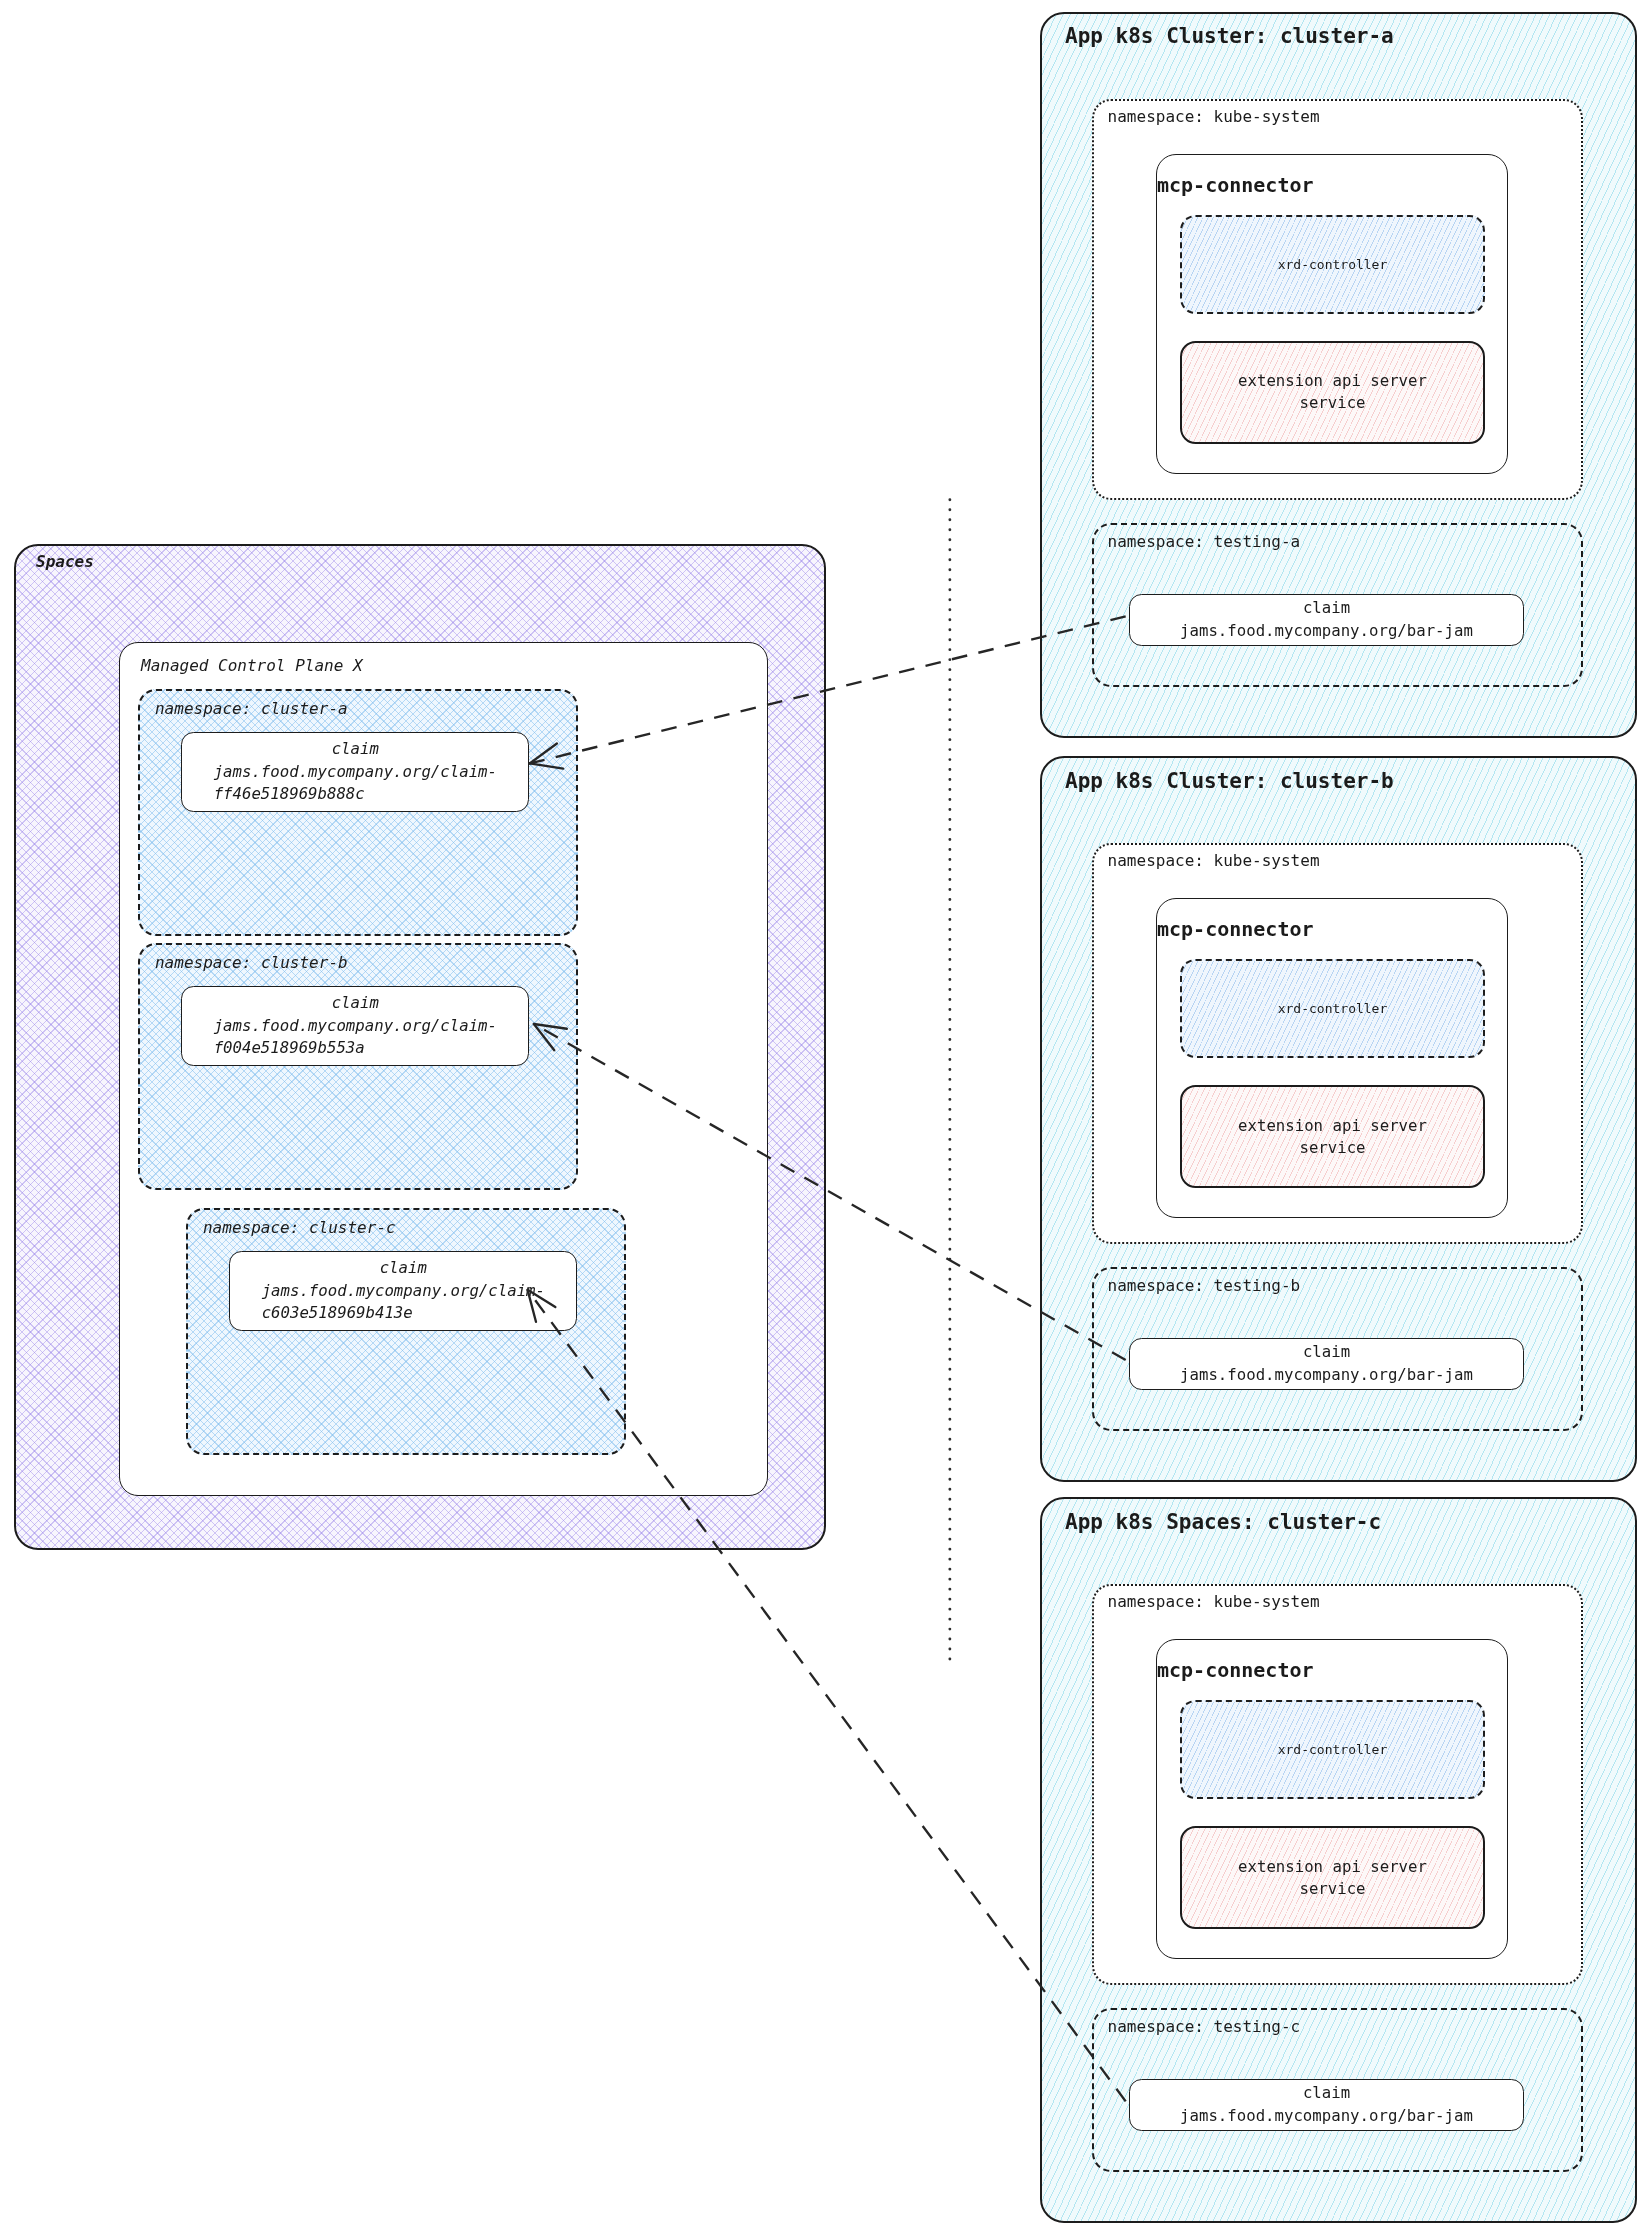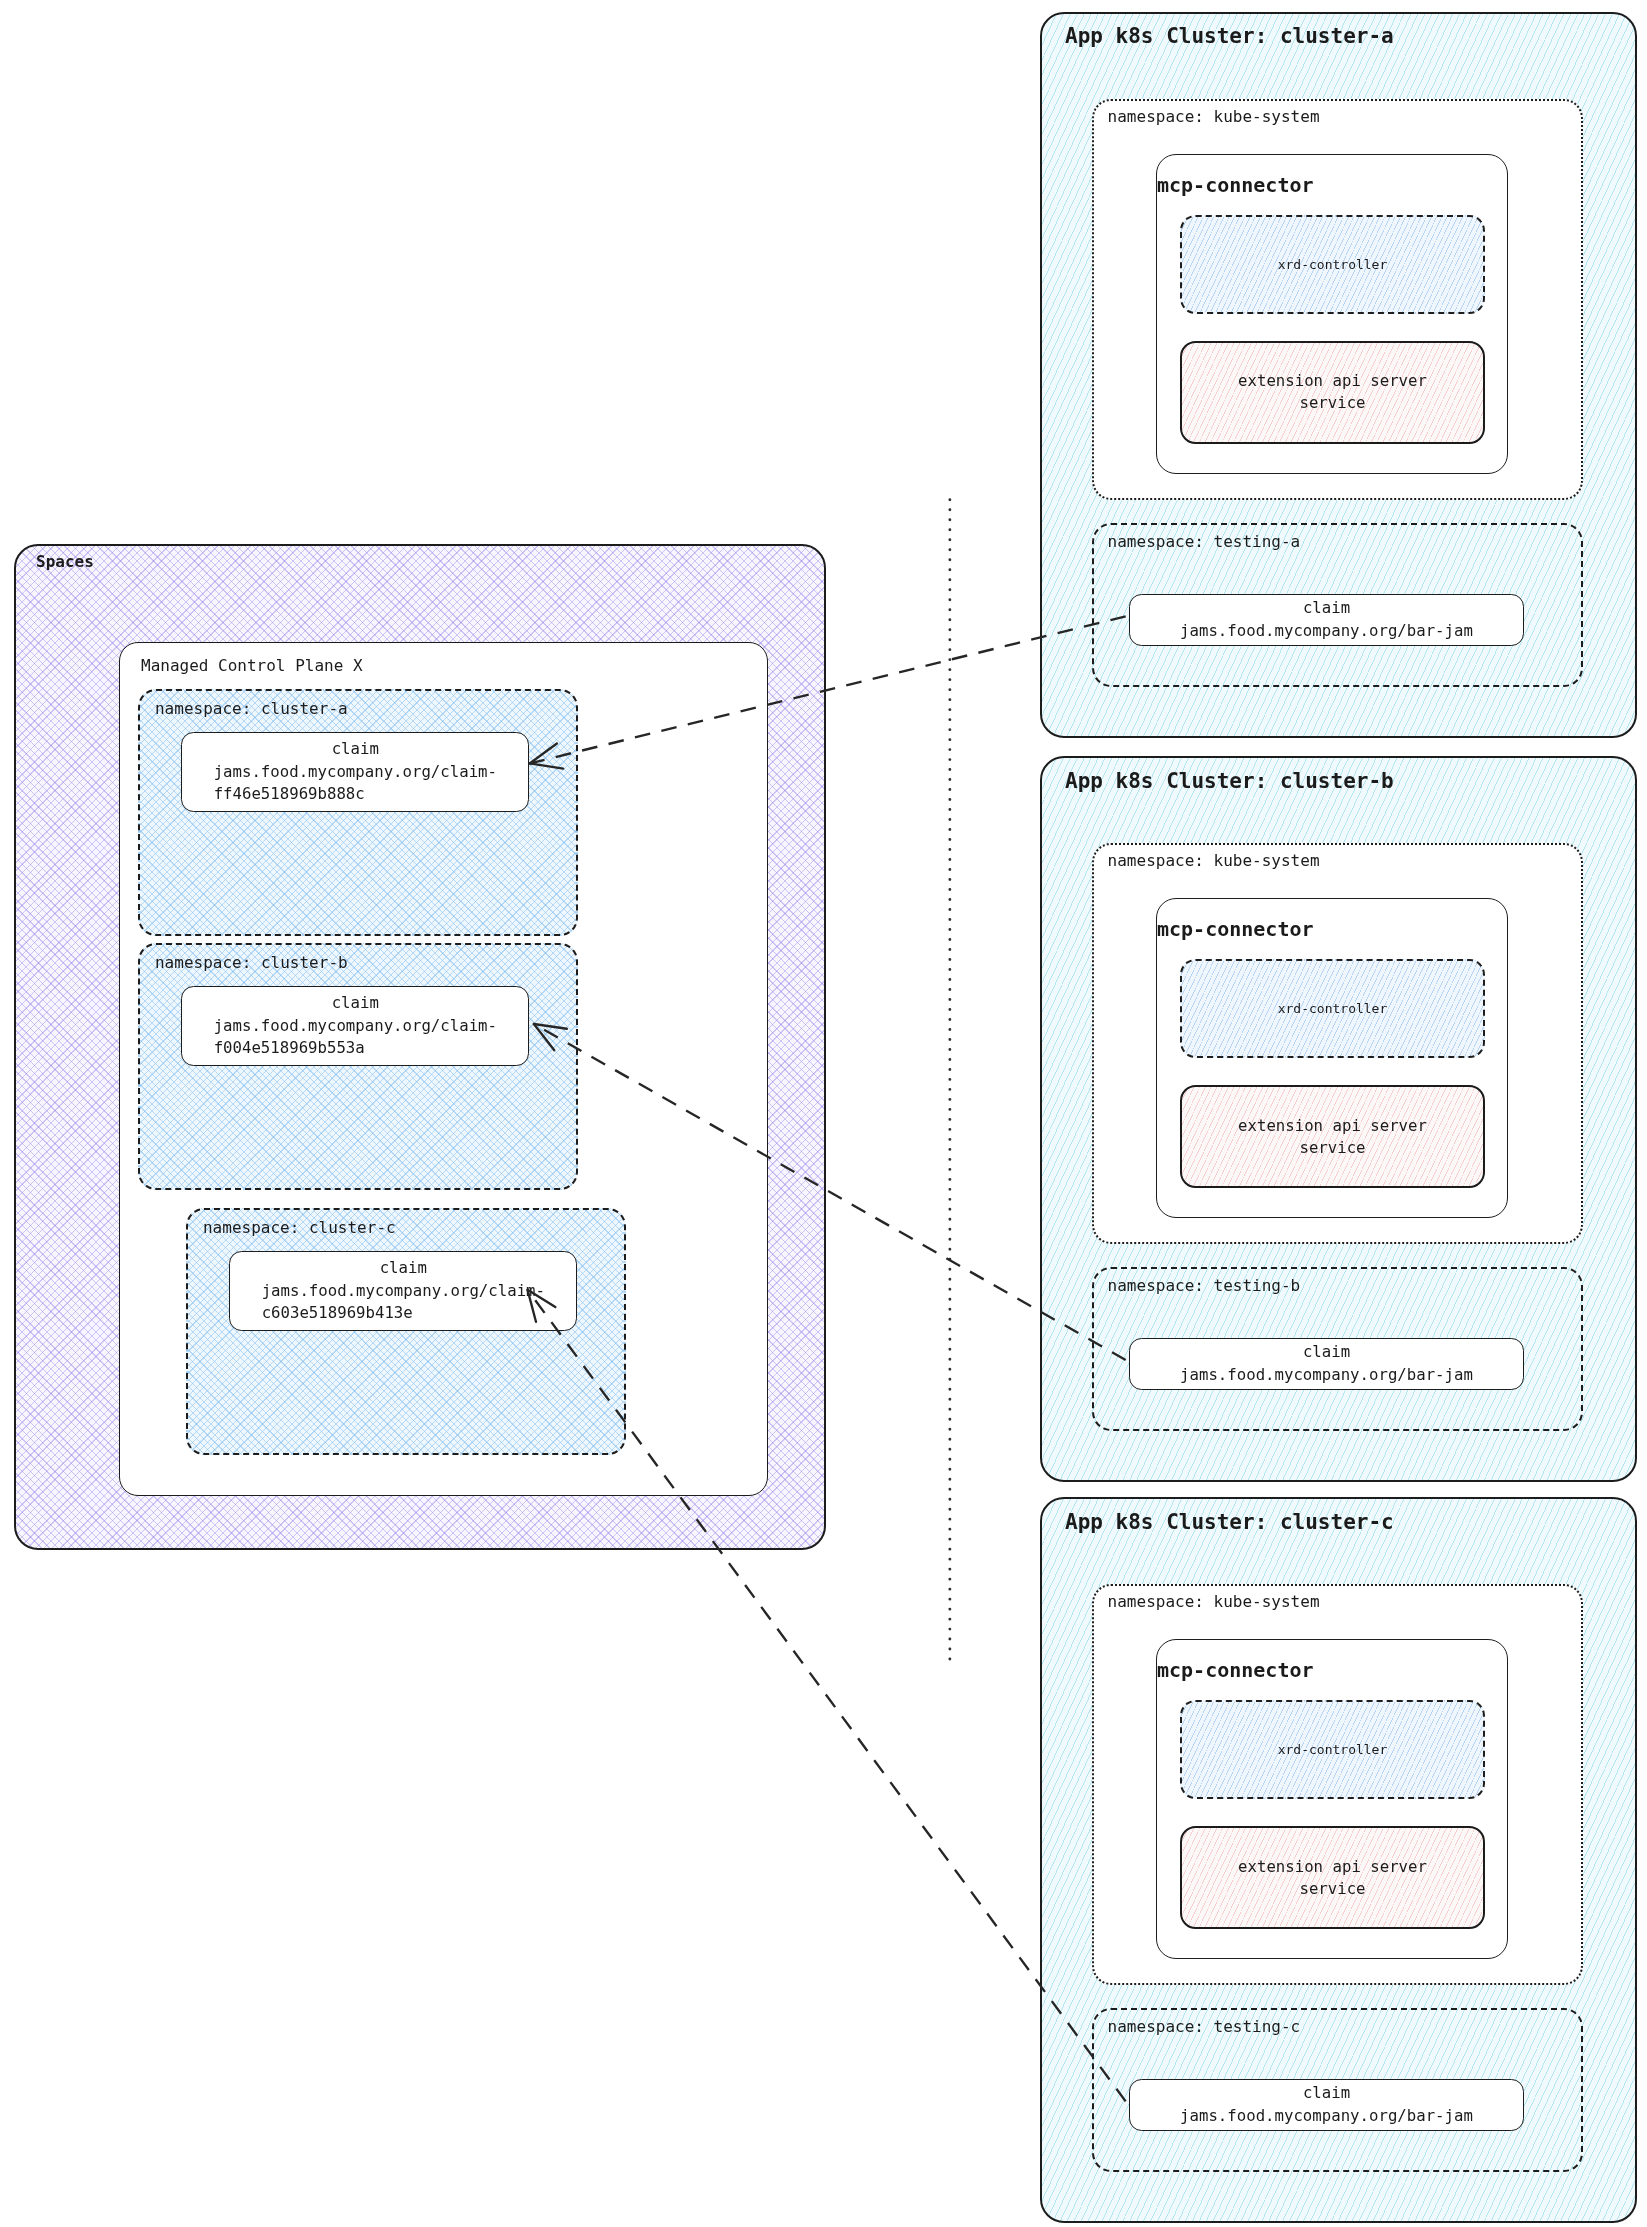--- a/index.html
+++ b/index.html
@@ -15,20 +15,21 @@
   .abs { position: absolute; box-sizing: border-box; }
 
   
   .spaces {
     left: 14px; top: 544px; width: 812px; height: 1006px;
     border: 2.1px solid #1c1c1c; border-radius: 24px;
     background-color: #f7f5fd;
     background-image:
       repeating-linear-gradient(45deg,  rgba(148,126,232,0.42) 0 1px, transparent 1px 5.8px),
       repeating-linear-gradient(-45deg, rgba(148,126,232,0.42) 0 1px, transparent 1px 5.8px);
+    font-style: italic;
   }
   .spaces-label { left: 20px; top: 6.3px; font-size: 16px; font-weight: 600; }
   .mcpx {
     left: 103px; top: 96px; width: 649px; height: 854px;
     border: 1.6px solid #1c1c1c; border-radius: 19px; background: #ffffff; padding-left: 36px;
   }
   .mcpx-label { left: 21px; top: 12.6px; font-size: 16px; font-weight: 500; }
   .ns {
     left: 18.3px; width: 440px; height: 247px;
     border: 2.1px dashed #1c1c1c; border-radius: 18px;
@@ -187,21 +188,21 @@
     <div class="abs testing">
       <div class="abs testing-label">namespace: testing-b</div>
       <div class="abs claim testing-claim">
         <div class="claim-title">claim</div>
         <div class="claim-name">jams.food.mycompany.org/bar-jam</div>
       </div>
     </div>
   </div>
 
   <div class="abs cluster cluster-c">
-    <div class="abs cluster-title">App k8s Cluster: cluster-c</div>
+    <div class="abs cluster-title">App k8s Spaces: cluster-c</div>
     <div class="abs kube">
       <div class="abs kube-label">namespace: kube-system</div>
       <div class="abs mcp">
         <div class="abs mcp-title">mcp-connector</div>
         <div class="abs xrd">xrd-controller</div>
         <div class="abs ext">extension api server
 service</div>
       </div>
     </div>
     <div class="abs testing">

